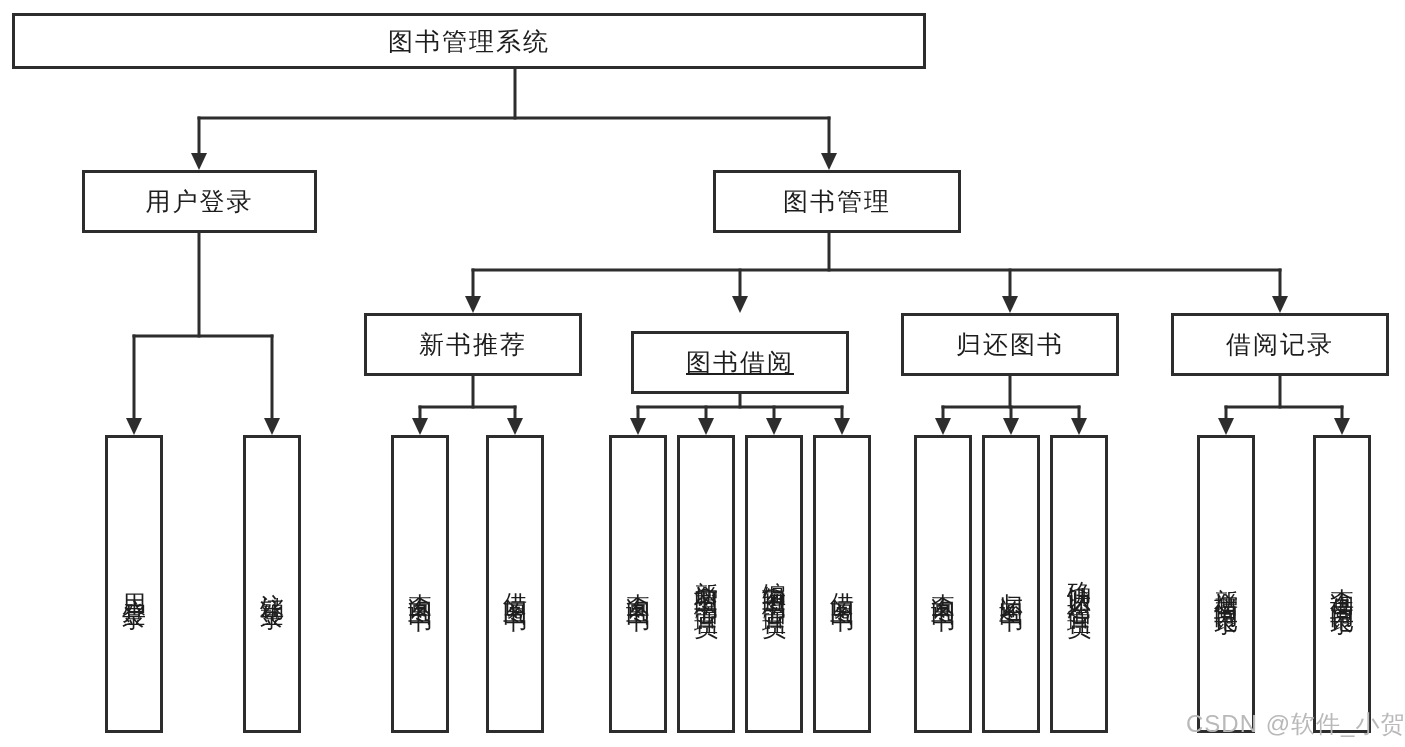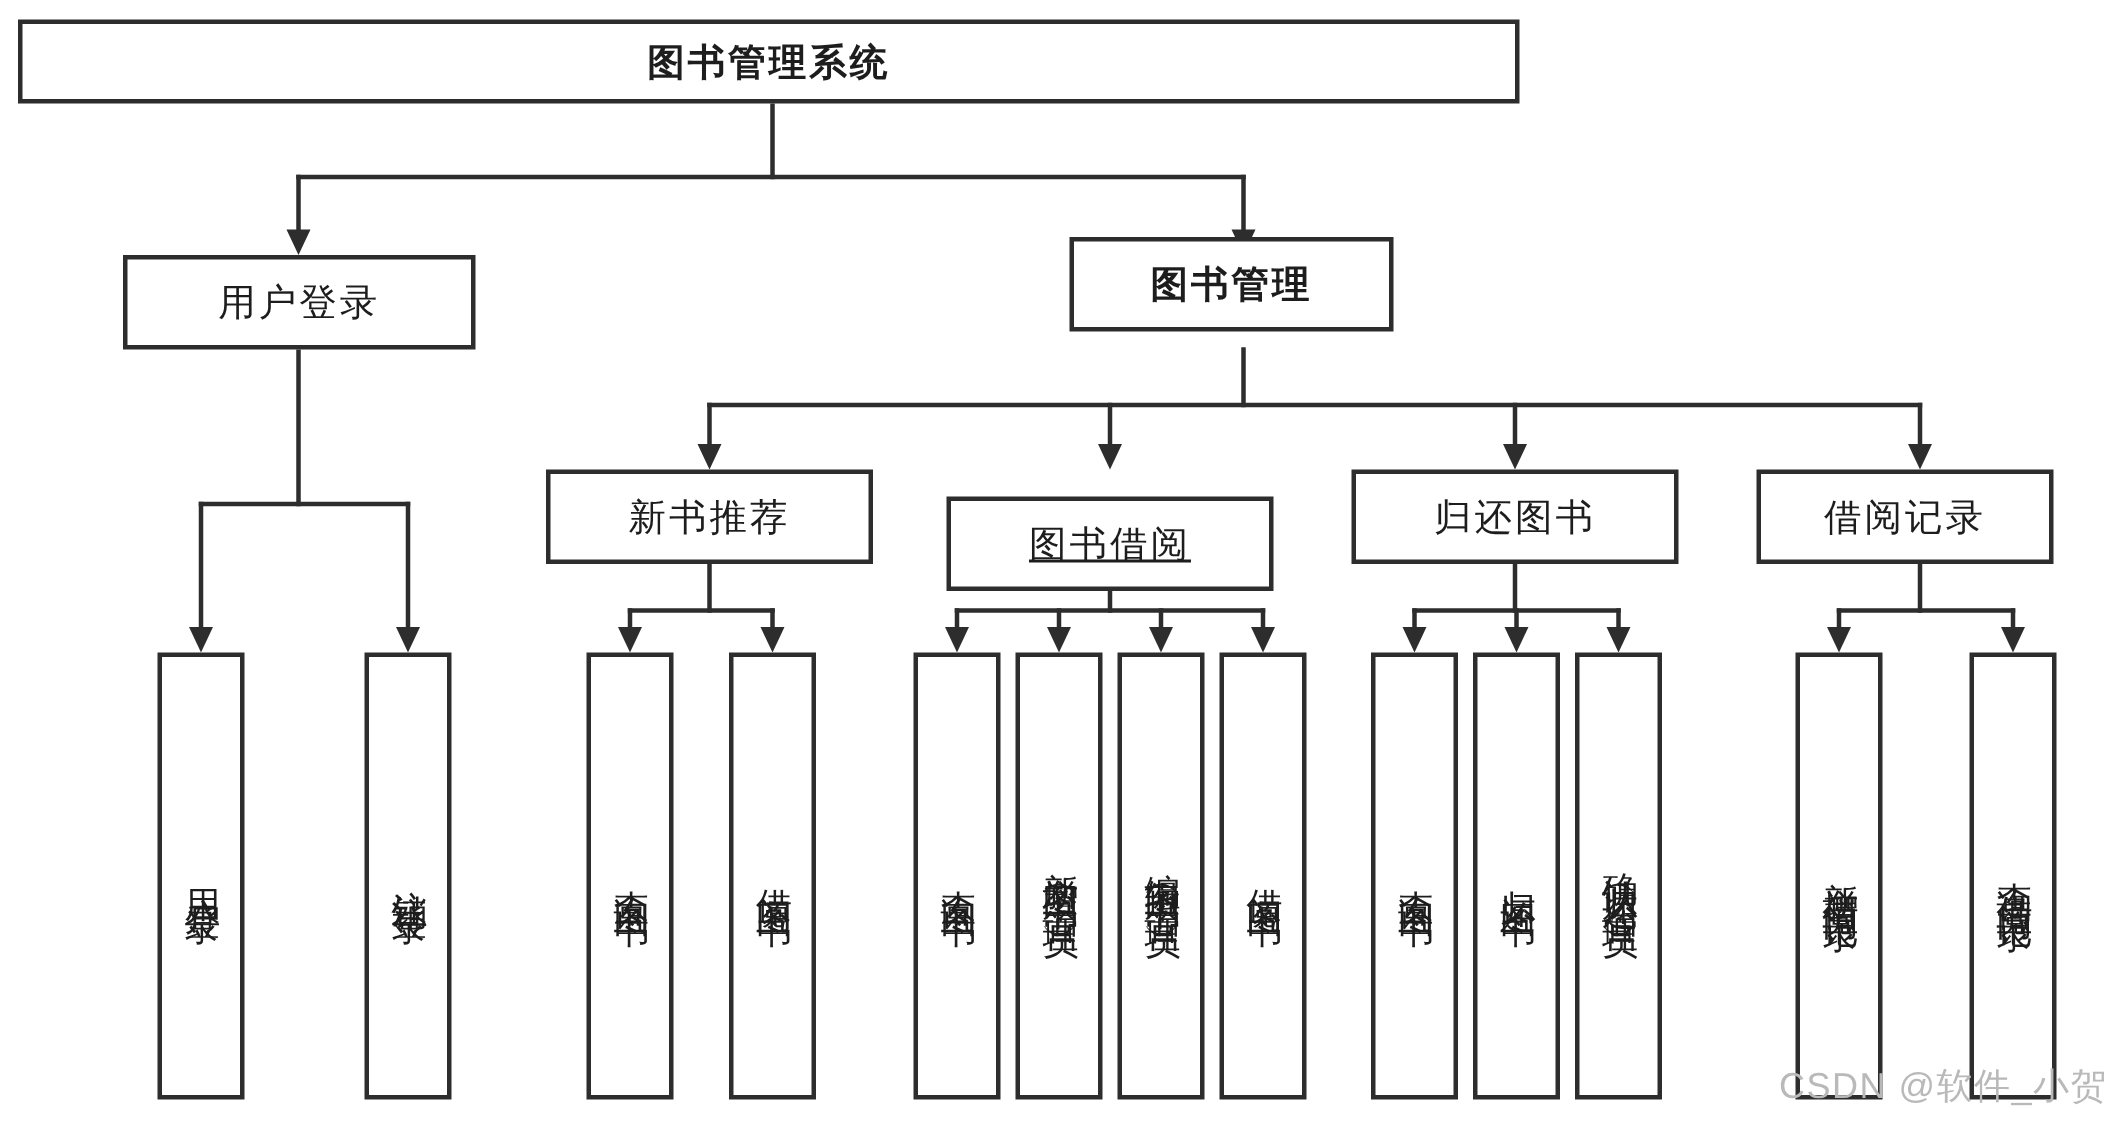--- a/index.html
+++ b/index.html
@@ -105,41 +105,41 @@
       <polygon points="766,418 782,418 774,435"></polygon>
       <polygon points="834,418 850,418 842,435"></polygon>
       <polygon points="935,418 951,418 943,435"></polygon>
       <polygon points="1003,418 1019,418 1011,435"></polygon>
       <polygon points="1071,418 1087,418 1079,435"></polygon>
       <polygon points="1218,418 1234,418 1226,435"></polygon>
       <polygon points="1334,418 1350,418 1342,435"></polygon>
     </g>
   </svg>
 
-  <div class="node hbox" style="left:12px;top:13px;width:1001px;height:56px;font-weight:bold;">
+  <div class="node hbox" style="left:12px;top:13px;width:914px;height:56px;">
     <span>图书管理系统</span>
   </div>
 
   <div class="node hbox" style="left:82px;top:170px;width:235px;height:63px;">
     <span>用户登录</span>
   </div>
-  <div class="node hbox" style="left:713px;top:158px;width:216px;height:63px;font-weight:bold;">
+  <div class="node hbox" style="left:713px;top:170px;width:248px;height:63px;">
     <span>图书管理</span>
   </div>
 
   <div class="node hbox" style="left:364px;top:313px;width:218px;height:63px;text-align:right;">
     <span>新书推荐</span>
   </div>
   <div class="node hbox" style="left:631px;top:331px;width:218px;height:63px;text-decoration:underline;">
     <span>图书借阅</span>
   </div>
   <div class="node hbox" style="left:901px;top:313px;width:218px;height:63px;">
     <span>归还图书</span>
   </div>
-  <div class="node hbox" style="left:1171px;top:313px;width:198px;height:63px;">
+  <div class="node hbox" style="left:1171px;top:313px;width:218px;height:63px;">
     <span>借阅记录</span>
   </div>
 
   <div class="node vbox" style="left:105px;top:435px;width:58px;height:298px;">
     <span class="vtext">用户登录</span>
   </div>
   <div class="node vbox" style="left:243px;top:435px;width:58px;height:298px;">
     <span class="vtext">注销登录</span>
   </div>
 

